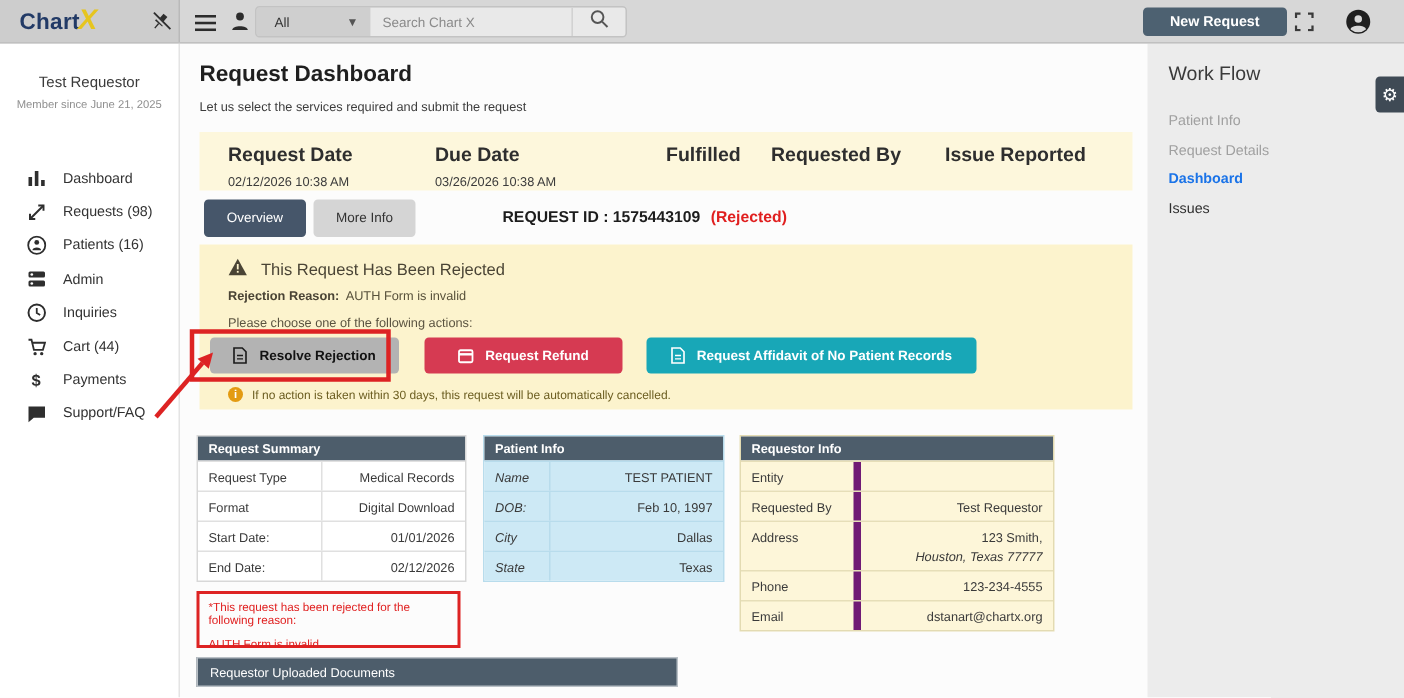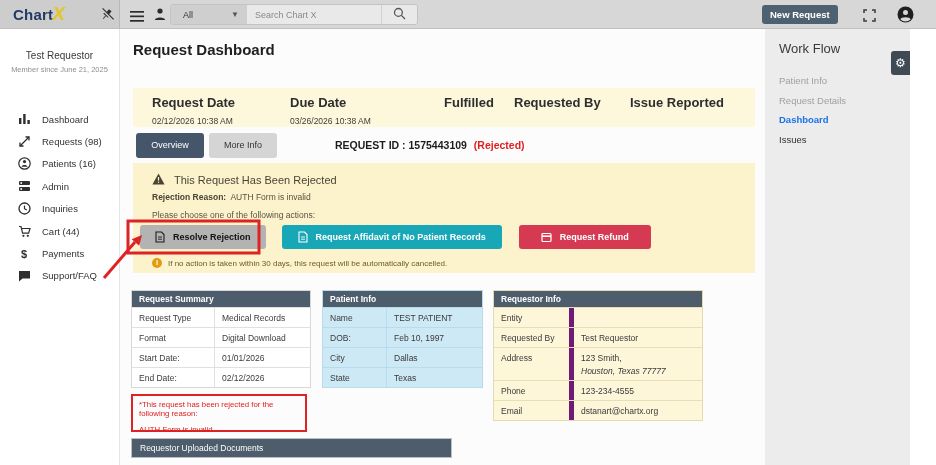--- a/index.html
+++ b/index.html
@@ -23,21 +23,21 @@
   .search-group { position:absolute; left:170px; top:4px; width:248px; height:21px;
     display:flex; border-radius:3px; overflow:hidden; border:1px solid #c3c3c3; }
   .search-filter { width:76px; background:#cfcfcf; display:flex; align-items:center;
     justify-content:space-between; padding:0 8px 0 12px; font-size:9px; color:#333; cursor:pointer; }
   .search-filter .chev { font-size:8px; color:#555; }
   .search-input { flex:1; background:#e9e9e9; border:none; outline:none;
     font-size:9px; padding:0 8px; color:#333; font-family:"Liberation Sans",sans-serif; }
   .search-input::placeholder { color:#8a8a8a; }
   .search-btn { width:36px; background:#e9e9e9; border-left:1px solid #d2d2d2;
     display:flex; align-items:center; justify-content:center; cursor:pointer; }
-  .new-request { position:absolute; left:762px; top:5px; height:19px; padding:0 8px;
+  .new-request { position:absolute; left:762px; top:5px; height:19px; padding:0 18px;
     background:#4d6171; color:#fff; font-size:9.5px; font-weight:bold;
     border:none; border-radius:3px; cursor:pointer; line-height:19px; font-family:"Liberation Sans",sans-serif; }
   .fs-icon { position:absolute; left:863px; top:8px; width:13px; height:13px; cursor:pointer; }
   .avatar { position:absolute; left:897px; top:6px; width:17px; height:17px; cursor:pointer; }
   
   .sidebar { position:absolute; left:0; top:29px; width:120px; height:436px;
     background:#fff; border-right:1px solid #e4e4e4; z-index:2; }
   .user-name { margin-top:21px; text-align:center; font-size:10px; color:#3a3a3a; }
   .member-since { margin-top:4px; text-align:center; font-size:7.5px; color:#8f8f8f; }
   .nav { margin-top:34px; }
@@ -76,40 +76,40 @@
   .act-btn .bic { margin-right:8px; display:flex; }
   .note-line { position:absolute; left:19px; top:95px; display:flex; align-items:center; }
   .info-dot { width:10px; height:10px; border-radius:50%; background:#e39b12; color:#fff;
     font-size:7.5px; font-weight:bold; text-align:center; line-height:10px; margin-right:6px; }
   .note-text { font-size:8px; color:#6b5d20; }
   
   .tbl { position:absolute; top:261px; font-size:8.5px; background:#fff; border:1px solid #d8d8d8; }
   .tbl .hd { background:#4d5d6b; color:#fff; font-weight:bold; height:16px; line-height:16px; padding:0 7px; }
   .trow { display:flex; border-top:1px solid #e0e0e0; }
   .tlab { padding:5px 7px 4px 7px; color:#3a3a3a; border-right:1px solid #e0e0e0; }
-  .tval { padding:5px 7px 4px 7px; color:#3a3a3a; flex:1; }
+  .tval { padding:5px 7px 4px 7px; color:#3a3a3a; flex:1;text-align:right; }
   .tbl-summary { left:11px; width:180px; }
   .tbl-summary .tlab { width:83px; }
   .tbl-patient { left:202px; width:161px; border-color:#b8dcec; }
   .tbl-patient .trow { background:#cde9f5; border-top:1px solid #b8dcec; }
-  .tbl-patient .tlab { width:64px; border-right:1px solid #b8dcec; }
+  .tbl-patient .tlab { width:44px; border-right:1px solid #b8dcec;font-style:italic; }
   .tbl-requestor { left:373px; width:210px; border-color:#e3dbb2; }
   .tbl-requestor .trow { background:#fdf6d9; border-top:1px solid #e6deb8; }
   .tbl-requestor .tlab { width:80px; border-right:5px solid #701a75; }
   .addr2 { display:block; margin-top:3px; font-style:italic; }
   
   .rejected-note { position:absolute; left:11px; top:365px; width:176px; height:38px;
     border:2.5px solid #dd2323; padding:4px 6px; background:#fcfcfc; }
   .rejected-note div { font-size:7.8px; color:#e02020; }
   .rejected-note .l2 { margin-top:7px; }
   .docs-bar { position:absolute; left:11px; top:409px; width:321px; height:20px;
     background:#4d5d6b; border:1px solid #b9c0c6; color:#fff; font-size:8.5px;
     line-height:18px; padding-left:8px; }
   
-  .workflow { position:absolute; left:765px; top:29px; width:145px; height:436px; background:#ececec; }
+  .workflow { position:absolute; left:765px; top:29px; width:171px; height:436px; background:#ececec; }
   .wf-title { position:absolute; left:14px; top:12px; font-size:13px; color:#3a3a3a; }
   .wf-items { position:absolute; left:14px; top:46px; }
   .wf-item { font-size:9.5px; margin-bottom:8.5px; cursor:pointer; }
   .wf-done { color:#a0a0a0; }
   .wf-active { color:#1a73e8; font-weight:bold; }
   .wf-pending { color:#2e2e2e; }
   .gear-btn { position:absolute; right:0; top:22px; width:19px; height:24px; background:#3f4a55;
     border-radius:3px 0 0 3px; color:#fff; text-align:center; line-height:24px; font-size:12px; cursor:pointer; }
   
   .annot { position:absolute; left:0; top:0; z-index:60; pointer-events:none; }
@@ -255,20 +255,21 @@
             <path d="M1 1 H12 V8.5 H4.5 L1 11.5 Z" fill="#2e2e2e"></path>
           </svg>
         </span>
       <span class="nav-lbl">Support/FAQ</span>
     </div>
   </div>
 </div>
 
 <div class="main">
   <div class="page-title">Request Dashboard</div>
+  <div class="page-sub">Let us select the services required and submit the request</div>
 
   <div class="band">
     <div>
       <div class="hcell">Request Date</div>
       <div class="vcell">02/12/2026 10:38 AM</div>
     </div>
     <div>
       <div class="hcell">Due Date</div>
       <div class="vcell">03/26/2026 10:38 AM</div>
     </div>
@@ -314,38 +315,38 @@
     <div class="action-row">
       <button class="act-btn act-resolve">
         <span class="bic">
             <svg width="10" height="12" viewBox="0 0 10 12">
               <path d="M1 1 H6.5 L9 3.5 V11 H1 Z" fill="none" stroke="#1c1c1c" stroke-width="1.1"></path>
               <path d="M3 6 H7 M3 8.2 H7" stroke="#1c1c1c" stroke-width="0.9"></path>
             </svg>
           </span>
         <span>Resolve Rejection</span>
       </button>
+      <button class="act-btn act-refund">
+        <span class="bic">
+            <svg width="11" height="11" viewBox="0 0 11 11">
+              <rect x="1" y="1.5" width="9" height="8" rx="1" fill="none" stroke="#fff" stroke-width="1.2"></rect>
+              <rect x="1" y="3.4" width="9" height="1.6" fill="#fff"></rect>
+            </svg>
+          </span>
+        <span>Request Refund</span>
+      </button>
       <button class="act-btn act-affidavit">
         <span class="bic">
             <svg width="10" height="12" viewBox="0 0 10 12">
               <path d="M1 1 H6.5 L9 3.5 V11 H1 Z" fill="none" stroke="#fff" stroke-width="1.1"></path>
               <path d="M3 6 H7 M3 8.2 H7" stroke="#fff" stroke-width="0.9"></path>
             </svg>
           </span>
         <span>Request Affidavit of No Patient Records</span>
       </button>
-      <button class="act-btn act-refund">
-        <span class="bic">
-            <svg width="11" height="11" viewBox="0 0 11 11">
-              <rect x="1" y="1.5" width="9" height="8" rx="1" fill="none" stroke="#fff" stroke-width="1.2"></rect>
-              <rect x="1" y="3.4" width="9" height="1.6" fill="#fff"></rect>
-            </svg>
-          </span>
-        <span>Request Refund</span>
-      </button>
     </div>
     <div class="note-line">
       <span class="info-dot">i</span>
       <span class="note-text">If no action is taken within 30 days, this request will be automatically cancelled.</span>
     </div>
   </div>
 
   <div class="tbl tbl-summary">
     <div class="hd">Request Summary</div>
     <div class="trow">

